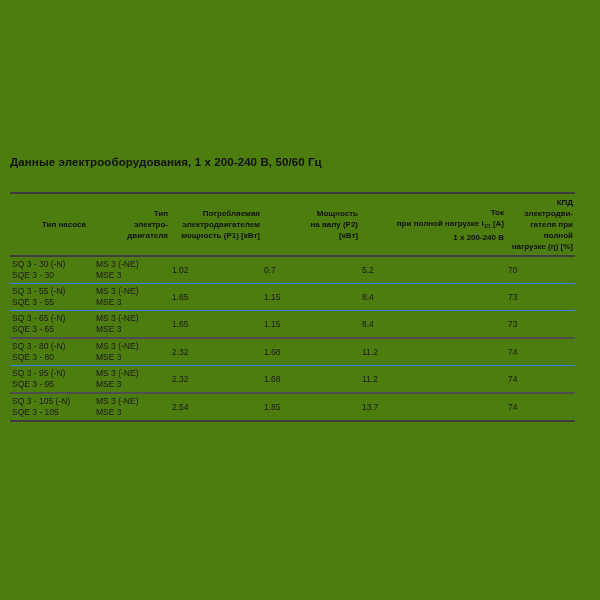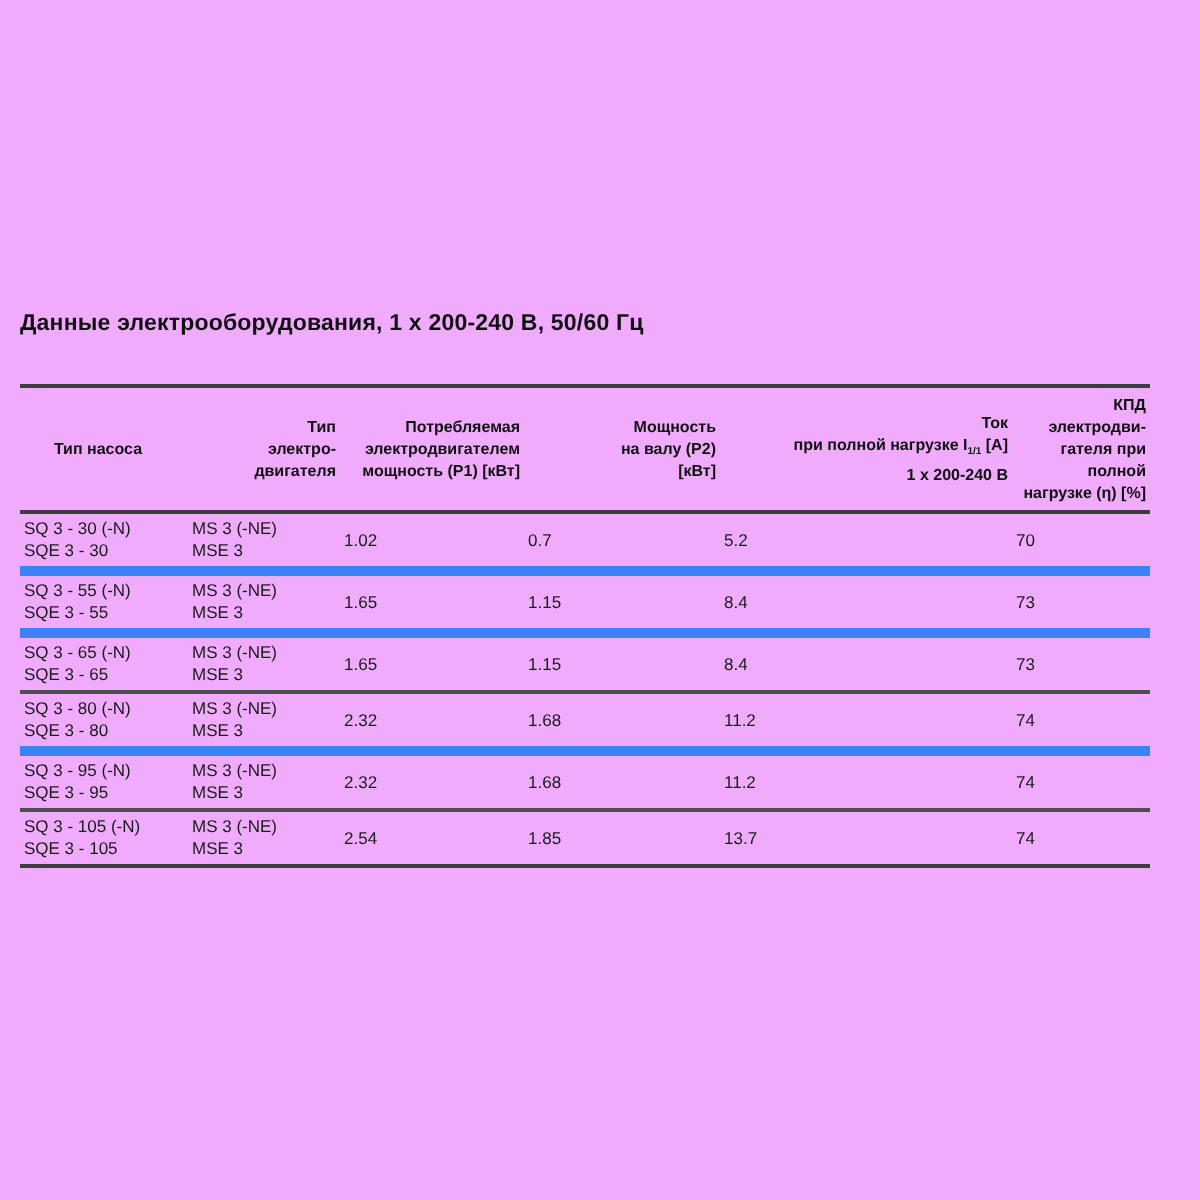--- a/index.html
+++ b/index.html
@@ -1,39 +1,39 @@
 <!DOCTYPE html>
 <html><head>
 <meta charset="utf-8">
 <style>
   * { margin:0; padding:0; box-sizing:border-box; }
   html, body { width:600px; height:600px; background:#ffffff; }
   body { font-family:"Liberation Sans", sans-serif; color:#000; }
-  .page { position:relative; width:600px; height:600px; background:#f0abfc; overflow:hidden; }
+  .page { position:relative; width:600px; height:600px; background:#4d7c0f; overflow:hidden; }
 
   .doc-title {
     position:absolute; left:10px; top:156px;
     font-size:11.5px; font-weight:bold; letter-spacing:0.1px; color:#111;
   }
 
   .tbl-wrap { position:absolute; left:10px; top:192px; width:565px; }
   table { border-collapse:collapse; width:565px; table-layout:fixed; }
 
   thead tr {
     border-top:2px solid #3d3d3d;
     border-bottom:2px solid #3d3d3d;
   }
   th {
     font-size:8px; font-weight:bold; line-height:11px;
     vertical-align:middle; height:46px; padding:3px 2px; color:#111;
   }
-  th.left { text-align:center; padding-left:2px;margin-top:44px; }
+  th.left { text-align:right; padding-left:2px;margin-top:44px; }
   th.center { text-align:right; }
 
-  tbody tr { border-bottom:5px solid #3b82f6; }
+  tbody tr { border-bottom:1px solid #3b82f6; }
   tbody tr.group-end { border-bottom:2px solid #4e4e4e; }
   tbody tr.last-row { border-bottom:2px solid #3d3d3d;margin-left:32px; }
 
   td {
     font-size:8.5px; line-height:11px; height:27px;
     vertical-align:middle; padding:2px; color:#1a1a1a;
   }
   td.pump { text-align:left; padding-left:2px; }
   td.motor { text-align:left; padding-left:8px; }
   td.num { text-align:left; }

